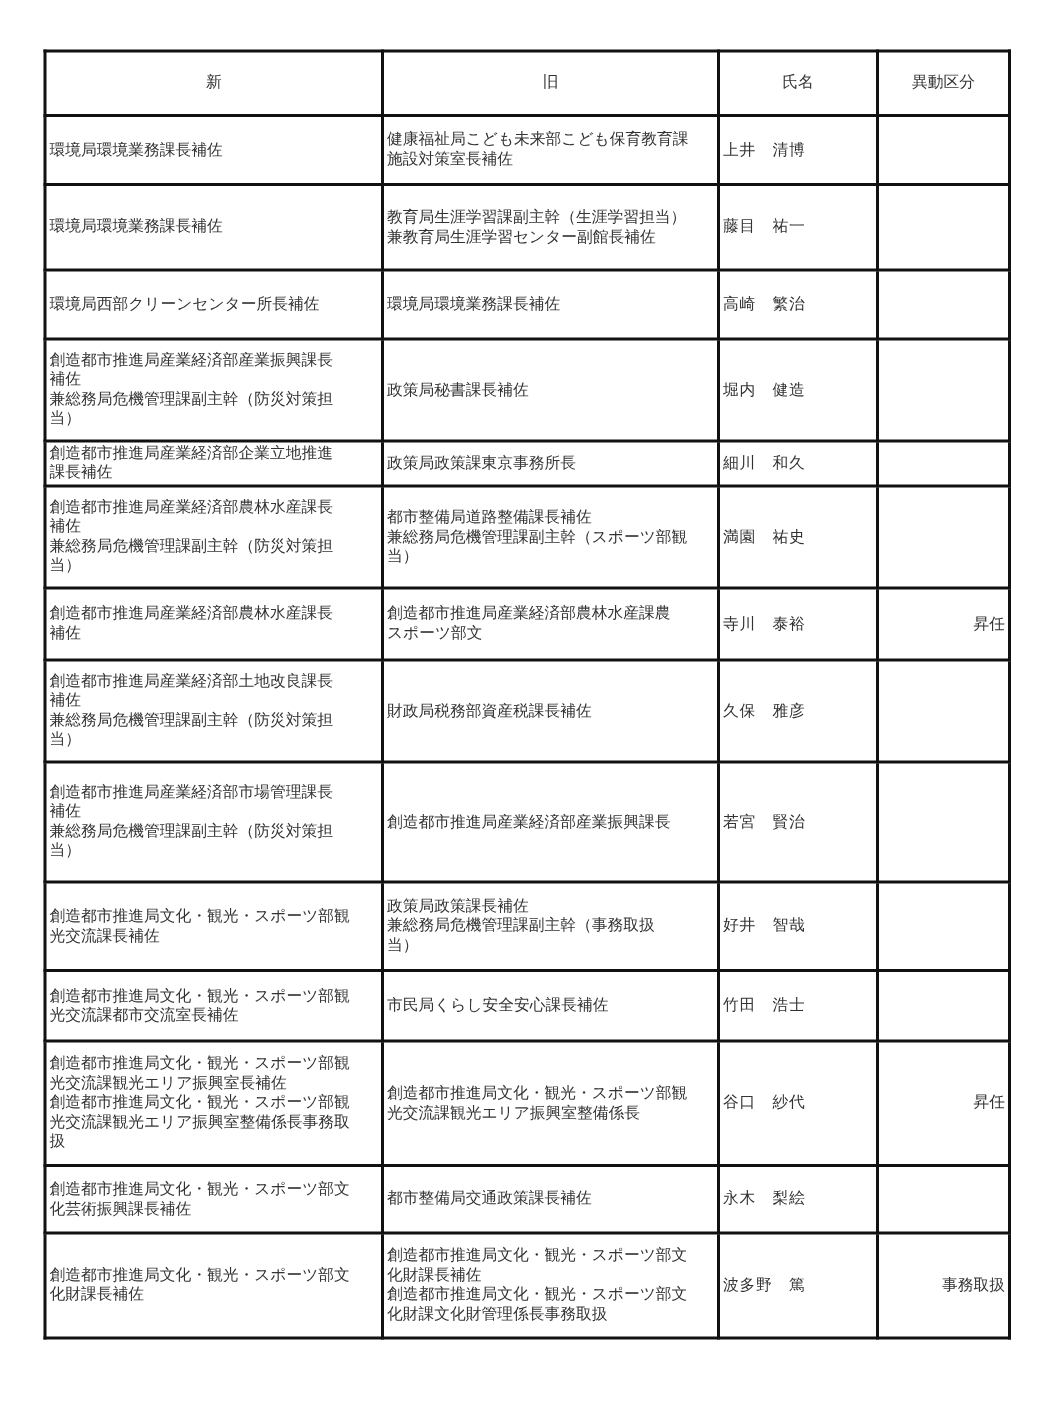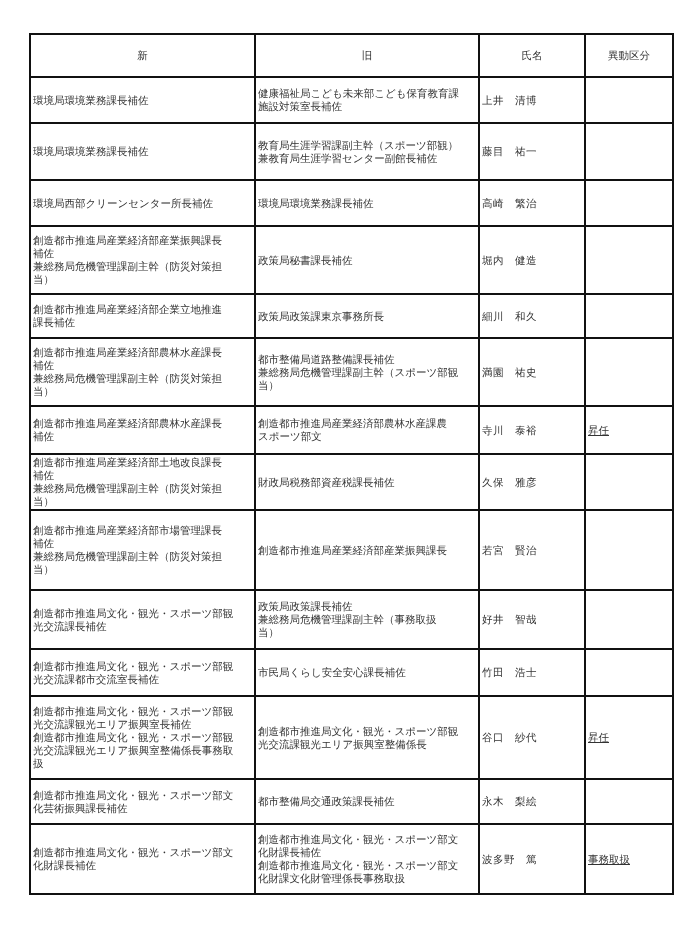--- a/index.html
+++ b/index.html
@@ -16,21 +16,21 @@
     font-size: 10.5px; line-height: 13px;
     font-weight: normal;
     padding: 0 2px;
     vertical-align: middle;
     word-break: break-all;
     white-space: pre-line;
   }
   table.personnel th { text-align: center; height: 41px; }
   td.c-new, td.c-old { text-align: left; }
   td.c-name { text-align: left; letter-spacing: 0.5px; }
-  td.c-type { text-align: left; text-decoration: underline; }
+  td.c-type { text-align: right; }
   col.w-new { width: 225px; }
   col.w-old { width: 224px; }
   col.w-name { width: 106px; }
   col.w-type { width: 88px; }
 </style>
 </head>
 <body>
 
 <table class="personnel">
   <colgroup>
@@ -50,41 +50,41 @@
   <tbody id="rows">
       <tr style="height: 46px;">
         <td class="c-new">環境局環境業務課長補佐</td>
         <td class="c-old">健康福祉局こども未来部こども保育教育課
 施設対策室長補佐</td>
         <td class="c-name">上井　清博</td>
         <td class="c-type"></td>
       </tr>
       <tr style="height: 57px;">
         <td class="c-new">環境局環境業務課長補佐</td>
-        <td class="c-old">教育局生涯学習課副主幹（スポーツ部観）
+        <td class="c-old">教育局生涯学習課副主幹（生涯学習担当）
 兼教育局生涯学習センター副館長補佐</td>
         <td class="c-name">藤目　祐一</td>
         <td class="c-type"></td>
       </tr>
       <tr style="height: 46px; margin-left: 12px;">
         <td class="c-new">環境局西部クリーンセンター所長補佐</td>
         <td class="c-old">環境局環境業務課長補佐</td>
         <td class="c-name">高崎　繁治</td>
         <td class="c-type"></td>
       </tr>
       <tr style="height: 68px; margin-left: 24px;">
         <td class="c-new">創造都市推進局産業経済部産業振興課長
 補佐
 兼総務局危機管理課副主幹（防災対策担
 当）</td>
         <td class="c-old">政策局秘書課長補佐</td>
         <td class="c-name">堀内　健造</td>
         <td class="c-type"></td>
       </tr>
-      <tr style="height: 44px;">
+      <tr style="height: 30px;">
         <td class="c-new">創造都市推進局産業経済部企業立地推進
 課長補佐</td>
         <td class="c-old">政策局政策課東京事務所長</td>
         <td class="c-name">細川　和久</td>
         <td class="c-type"></td>
       </tr>
       <tr style="height: 68px;">
         <td class="c-new">創造都市推進局産業経済部農林水産課長
 補佐
 兼総務局危機管理課副主幹（防災対策担
@@ -96,21 +96,21 @@
         <td class="c-type"></td>
       </tr>
       <tr style="height: 48px;">
         <td class="c-new">創造都市推進局産業経済部農林水産課長
 補佐</td>
         <td class="c-old">創造都市推進局産業経済部農林水産課農
 スポーツ部文</td>
         <td class="c-name">寺川　泰裕</td>
         <td class="c-type">昇任</td>
       </tr>
-      <tr style="height: 56px;">
+      <tr style="height: 68px;">
         <td class="c-new">創造都市推進局産業経済部土地改良課長
 補佐
 兼総務局危機管理課副主幹（防災対策担
 当）</td>
         <td class="c-old">財政局税務部資産税課長補佐</td>
         <td class="c-name">久保　雅彦</td>
         <td class="c-type"></td>
       </tr>
       <tr style="height: 80px;">
         <td class="c-new">創造都市推進局産業経済部市場管理課長

